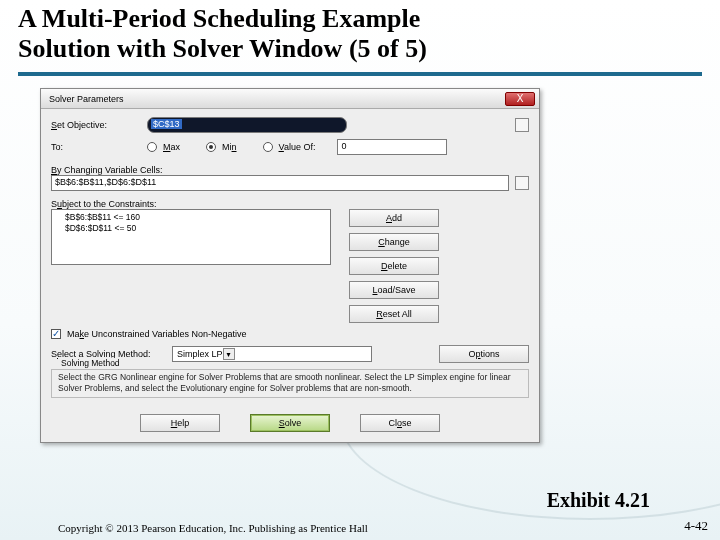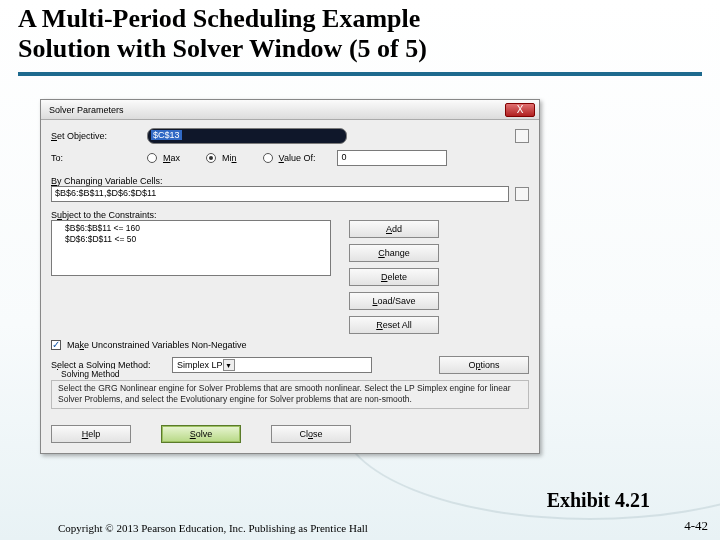--- a/index.html
+++ b/index.html
@@ -39,21 +39,21 @@
     color: #000;
     line-height: 1.15;
   }
   .title-underline {
     margin: 4px 18px 0 18px;
     height: 4px;
     background: #1e6a8e;
   }
   .dialog {
     position: absolute;
-    left: 40px; top: 99px;
+    left: 40px; top: 88px;
     width: 500px;
     background: #eee;
     border: 1px solid #888;
     font-family: Tahoma, Arial, sans-serif;
     font-size: 9px;
     box-shadow: 2px 2px 4px rgba(0,0,0,0.3);
     z-index: 10;
   }
   .dlg-titlebar {
     background: linear-gradient(to bottom,#fbfbfb,#dcdcdc);
@@ -118,21 +118,21 @@
     padding:0 2px 0 4px; font-size:9px;
   }
   .select .arrow { width:12px; height:12px; border:1px solid #888; background:#eee; display:flex; align-items:center; justify-content:center; font-size:8px;}
   .groupbox {
     border:1px solid #bbb; padding:0 6px 4px 6px; margin-top:6px;
     font-size:8.5px; background:#efefef;
   }
   .groupbox .legend { position:relative; top:-12px; background:#eee; display:inline-block; padding:0 3px;}
   .groupbox .desc { margin-top:-8px; line-height:1.25; color:#222;}
   .dlg-footer {
-    display:flex; gap:30px; padding:8px 10px 10px 10px;
+    display:flex; gap:30px; justify-content:center; padding:8px 10px 10px 10px;
   }
   .dlg-footer .btn { width:80px; }
   .btn.solve { border:1px solid #5a7a2a; background:linear-gradient(to bottom,#e8f5d2,#b7d885); box-shadow:0 0 0 1px #9cc060 inset;}
   .exhibit {
     position:absolute; right:70px; bottom:28px;
     font-size:20px; font-weight:bold;
   }
   .copyright {
     position:absolute; left:10px; bottom:6px;
     font-size:11px;

